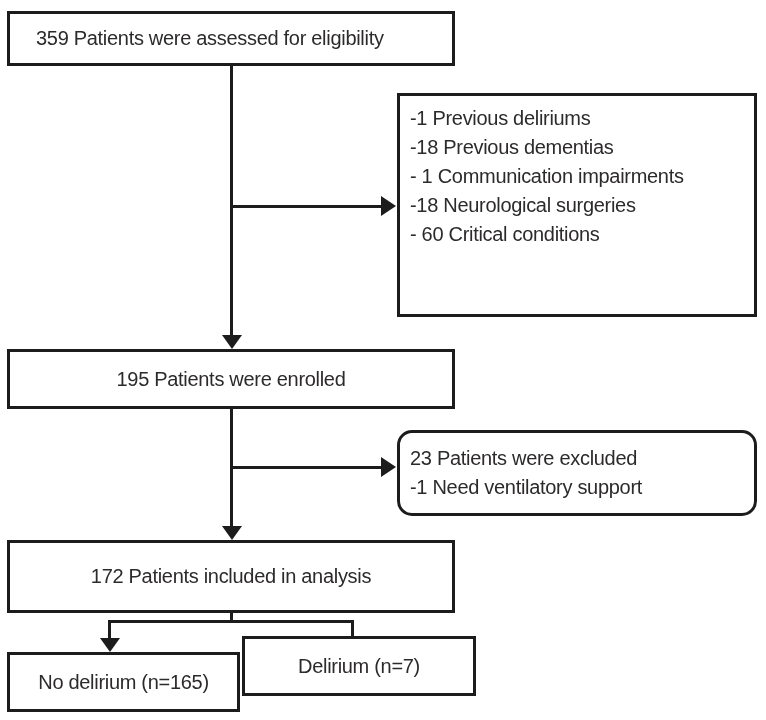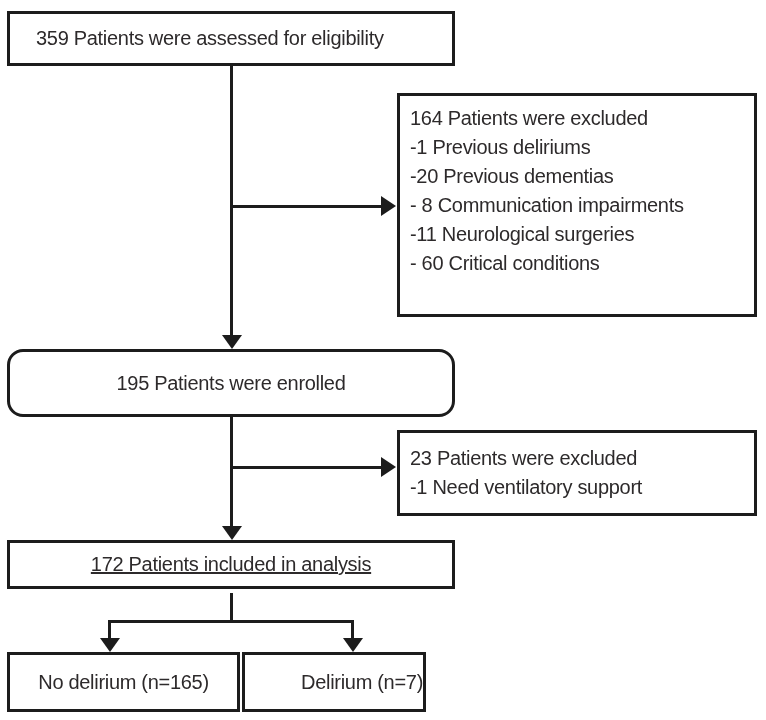--- a/index.html
+++ b/index.html
@@ -29,21 +29,21 @@
     white-space: nowrap;
   }
   .box.center { justify-content: center; }
   .box.pad-left { padding-left: 26px; }
   .box.multiline {
     display: block;
     white-space: nowrap;
     padding: 8px 10px;
     line-height: 29px;
   }
-  .box.multiline.two { padding-top: 11px; }
+  .box.multiline.two { padding-top: 11px; border-radius: 15px; }
   .line {
     position: absolute;
     background: var(--line);
   }
   .arrow-down {
     position: absolute;
     width: 0; height: 0;
     border-left: 10px solid transparent;
     border-right: 10px solid transparent;
     border-top: 14px solid var(--line);
@@ -56,35 +56,35 @@
     border-left: 15px solid var(--line);
   }
 
   
   #box-assessed   { left: 7px;   top: 11px;  width: 448px; height: 55px; }
   #vline-1        { left: 230px; top: 64px;  width: 3px;   height: 272px; }
   #varrow-1       { left: 222px; top: 335px; }
   #hline-1        { left: 230px; top: 205px; width: 152px; height: 3px; }
   #harrow-1       { left: 381px; top: 196px; }
   #box-excluded1  { left: 397px; top: 93px;  width: 360px; height: 224px; }
-  #box-enrolled   { left: 7px;   top: 349px; width: 448px; height: 68px; border-radius: 16px; }
+  #box-enrolled   { left: 7px;   top: 349px; width: 448px; height: 60px; }
   #vline-2        { left: 230px; top: 403px; width: 3px;   height: 124px; }
   #varrow-2       { left: 222px; top: 526px; }
   #hline-2        { left: 230px; top: 466px; width: 152px; height: 3px; }
   #harrow-2       { left: 381px; top: 457px; }
   #box-excluded2  { left: 397px; top: 430px; width: 360px; height: 86px; }
-  #box-analysis   { left: 7px;   top: 540px; width: 448px; height: 49px; text-decoration: underline; }
+  #box-analysis   { left: 7px;   top: 540px; width: 448px; height: 73px; }
   #vline-3        { left: 230px; top: 593px; width: 3px;   height: 30px; }
   #hline-split    { left: 108px; top: 620px; width: 246px; height: 3px; }
   #vline-left     { left: 108px; top: 620px; width: 3px;   height: 19px; }
   #varrow-left    { left: 100px; top: 638px; }
   #vline-right    { left: 351px; top: 620px; width: 3px;   height: 19px; }
   #varrow-right   { left: 343px; top: 638px; }
   #box-nodelirium { left: 7px;   top: 652px; width: 233px; height: 60px; }
-  #box-delirium   { left: 242px; top: 652px; width: 184px; height: 60px; justify-content: flex-end; }
+  #box-delirium   { left: 242px; top: 636px; width: 234px; height: 60px; }
 </style>
 </head>
 <body>
 
 <div class="canvas">
 
   <div class="line" id="vline-1"></div>
   <div class="arrow-down" id="varrow-1"></div>
   <div class="line" id="hline-1"></div>
   <div class="arrow-right" id="harrow-1"></div>
@@ -99,25 +99,24 @@
   <div class="line" id="vline-left"></div>
   <div class="arrow-down" id="varrow-left"></div>
   <div class="line" id="vline-right"></div>
   <div class="arrow-down" id="varrow-right"></div>
 
   <div class="box pad-left" id="box-assessed">
     <span>359 Patients were assessed for eligibility</span>
   </div>
 
   <div class="box multiline" id="box-excluded1">
-    <div>164 Patients were excluded</div>
     <div>-1 Previous deliriums</div>
-    <div>-20 Previous dementias</div>
-    <div>- 8 Communication impairments</div>
-    <div>-11 Neurological surgeries</div>
+    <div>-18 Previous dementias</div>
+    <div>- 1 Communication impairments</div>
+    <div>-18 Neurological surgeries</div>
     <div>- 60 Critical conditions</div>
   </div>
 
   <div class="box center" id="box-enrolled">
     <span>195 Patients were enrolled</span>
   </div>
 
   <div class="box multiline two" id="box-excluded2">
     <div>23 Patients were excluded</div>
     <div>-1 Need ventilatory support</div>

